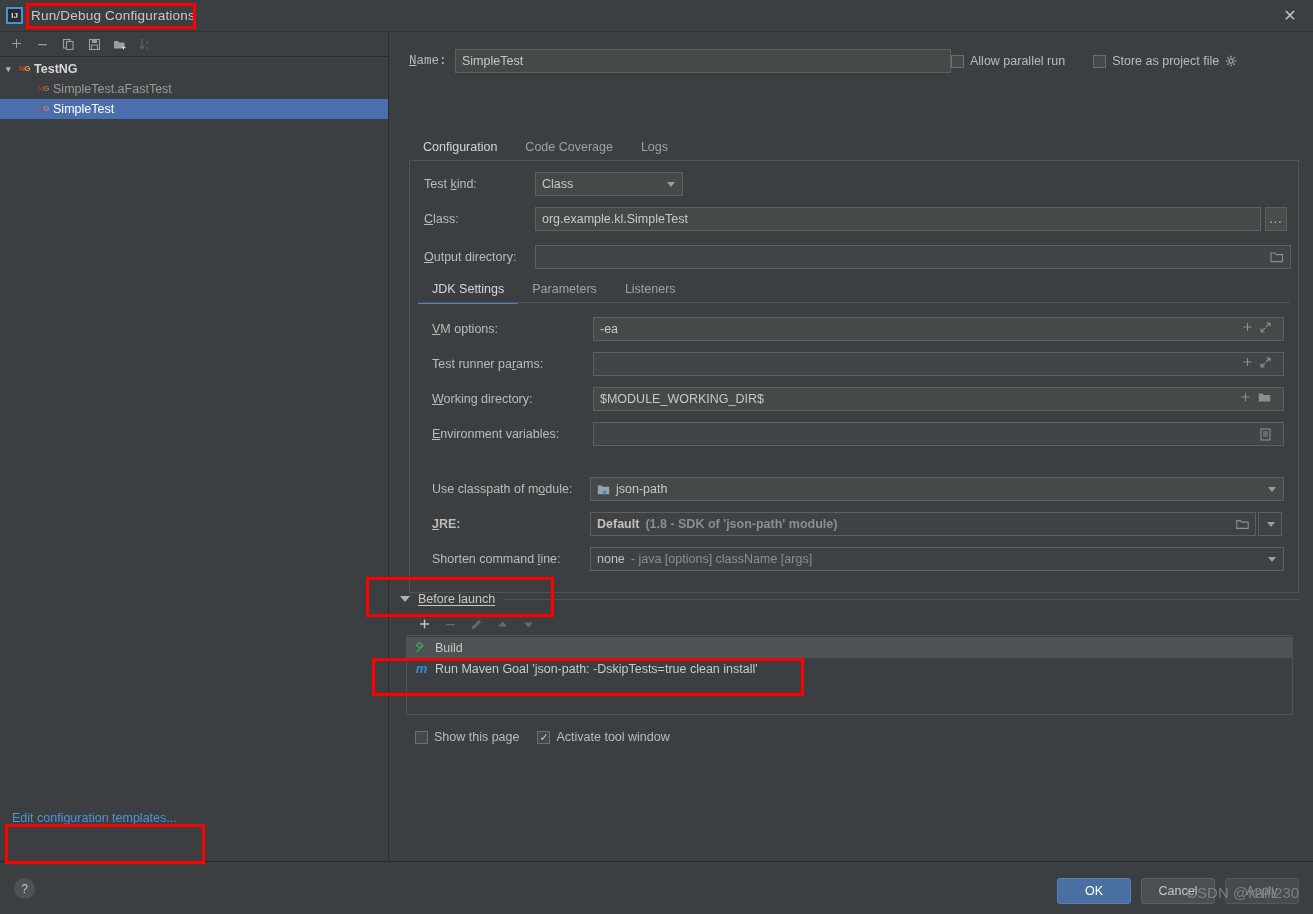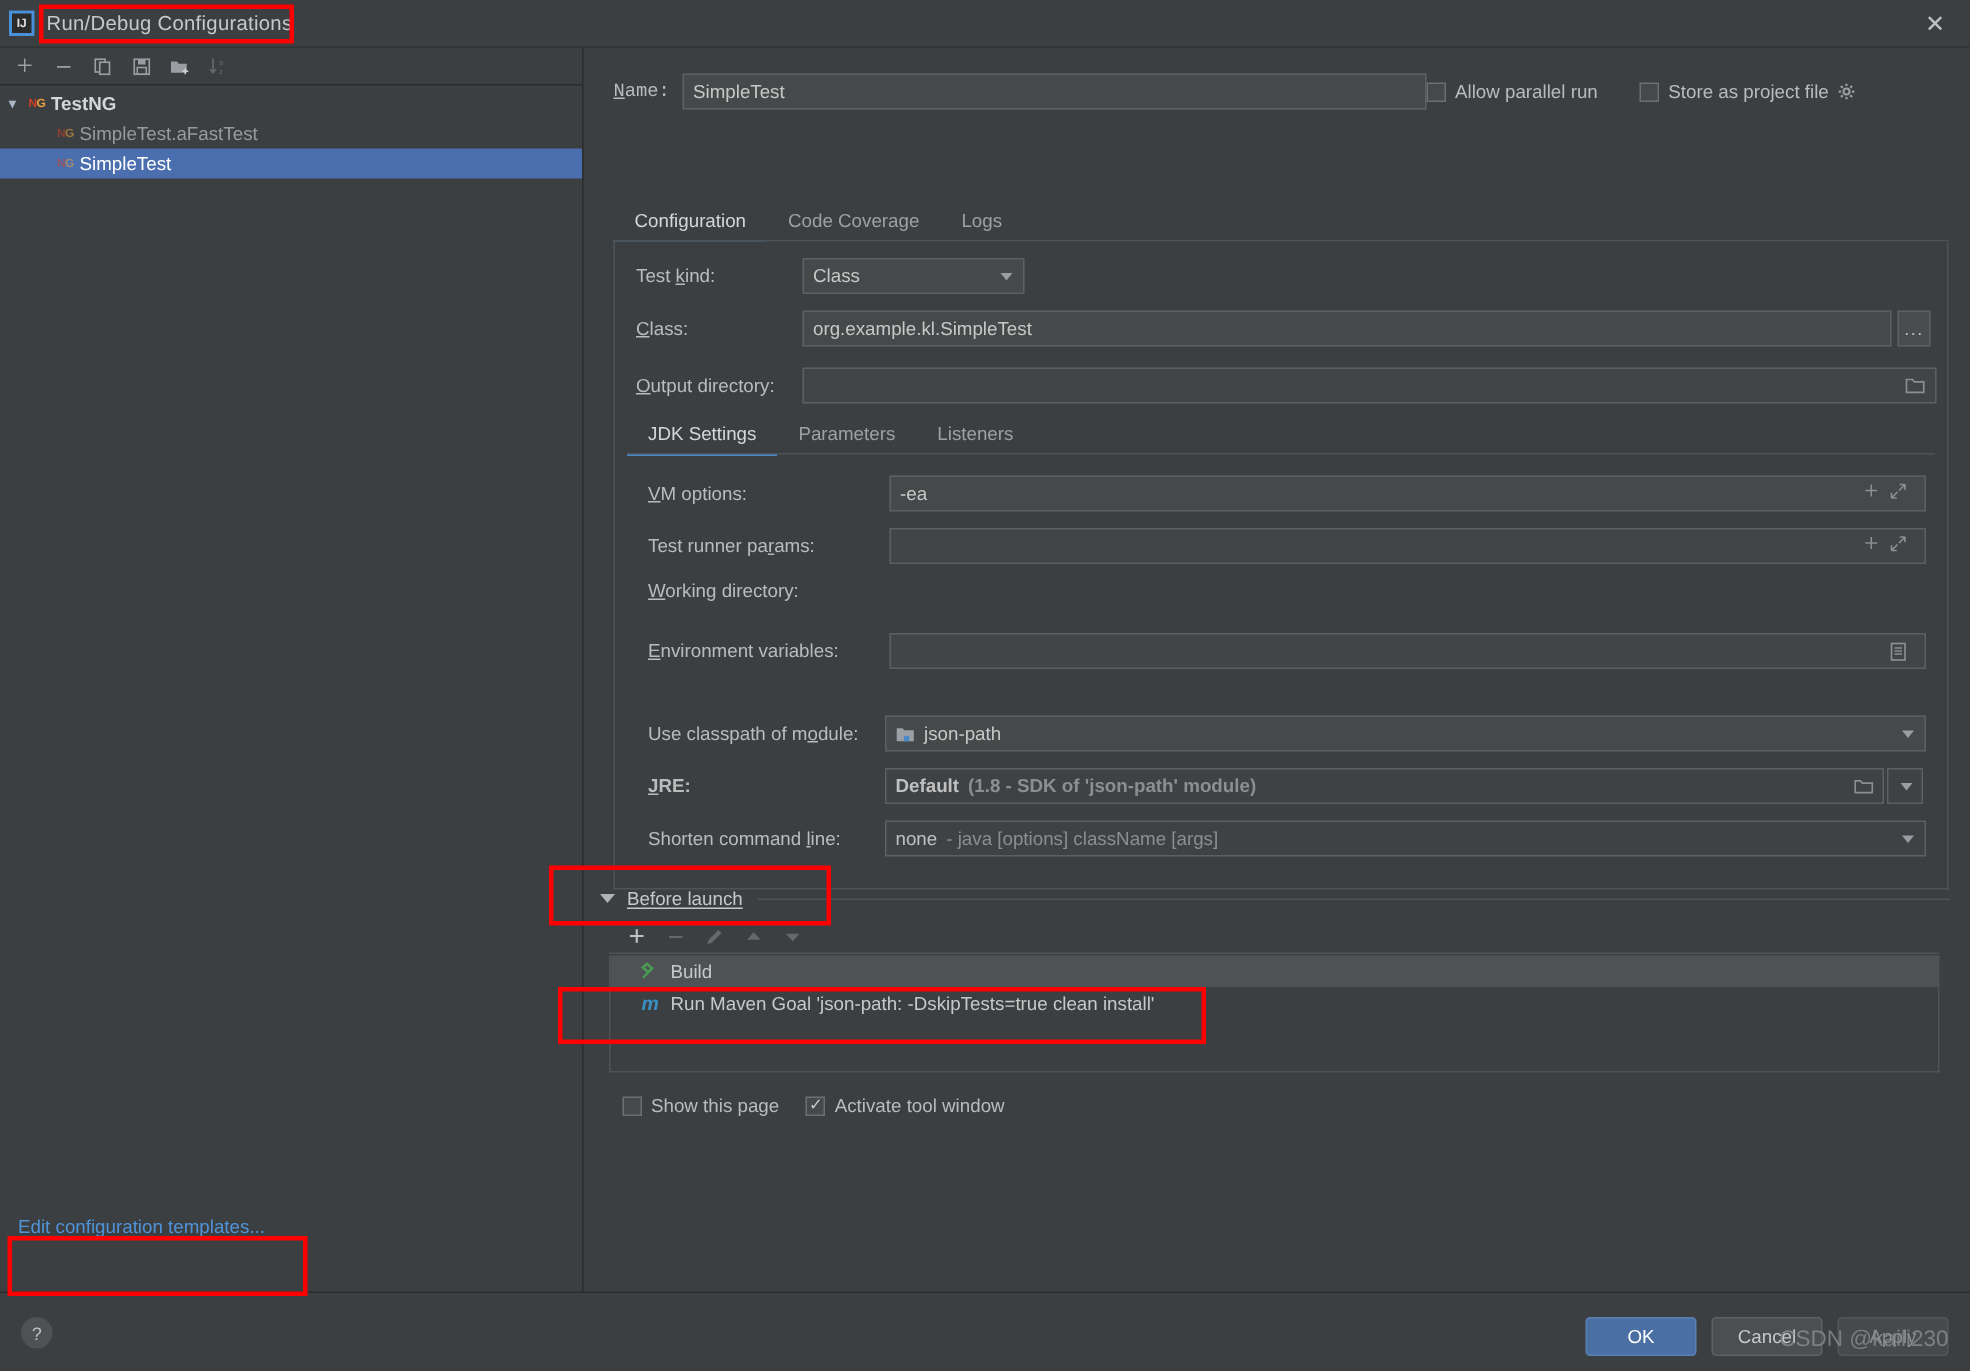--- a/index.html
+++ b/index.html
@@ -170,21 +170,21 @@
   .bl-toolbar {
     position: absolute; left: 406px; top: 614px; width: 887px; height: 22px;
     display: flex; align-items: center; gap: 2px; padding-left: 6px;
     border-bottom: 1px solid #4f5355;
   }
   .bl-list {
     position: absolute; left: 406px; top: 637px; width: 887px; height: 78px;
     background: #3c3f41; border: 1px solid #4f5355; border-top: none;
   }
   .bl-item {
-    height: 21px; display: flex; align-items: center; padding-left: 20px;
+    height: 21px; display: flex; align-items: center; padding-left: 8px;
     font-size: 12.5px; color: #c8c8c8; cursor: default;
   }
   .bl-item.hl { background: #4e5254; }
   .maven-m {
     color: #3a8fc4; font-weight: bold; font-style: italic; font-size: 13px;
     margin-right: 7px; width: 13px; text-align: center;
   }
 
   .bottom-checks {
     position: absolute; left: 415px; top: 730px; display: flex;
@@ -410,20 +410,35 @@
                 </svg>
             </span>
           </span>
         </div>
       </div>
 
       <div class="row" style="left:22px; top:226px;">
         <div class="lbl" style="width:161px;">
           <u>W</u>orking directory:
         </div>
+        <div class="field" style="width:691px; justify-content:space-between;">
+          <span>$MODULE_WORKING_DIR$</span>
+          <span class="fld-icons">
+            <span>
+              <svg width="11" height="11" viewBox="0 0 11 11">
+                  <path d="M5 1 h1 v3.5 h3.5 v1 h-3.5 v3.5 h-1 v-3.5 h-3.5 v-1 h3.5 z" fill="#8b8f91"></path>
+                </svg>
+            </span>
+            <span>
+              <svg width="13" height="11" viewBox="0 0 13 11">
+                  <path d="M0.8 1.6 h3.6 l1.2 1.5 h6.6 v6.3 h-11.4 z" fill="#8b8f91"></path>
+                </svg>
+            </span>
+          </span>
+        </div>
       </div>
 
       <div class="row" style="left:22px; top:261px;">
         <div class="lbl" style="width:161px;">
           <u>E</u>nvironment variables:
         </div>
         <div class="field empty-dim" style="width:691px; justify-content:flex-end;">
           <span class="fld-icons">
             <svg width="11" height="13" viewBox="0 0 11 13">
               <rect x="1" y="1" width="9" height="11" fill="none" stroke="#8b8f91" stroke-width="1.1"></rect>

